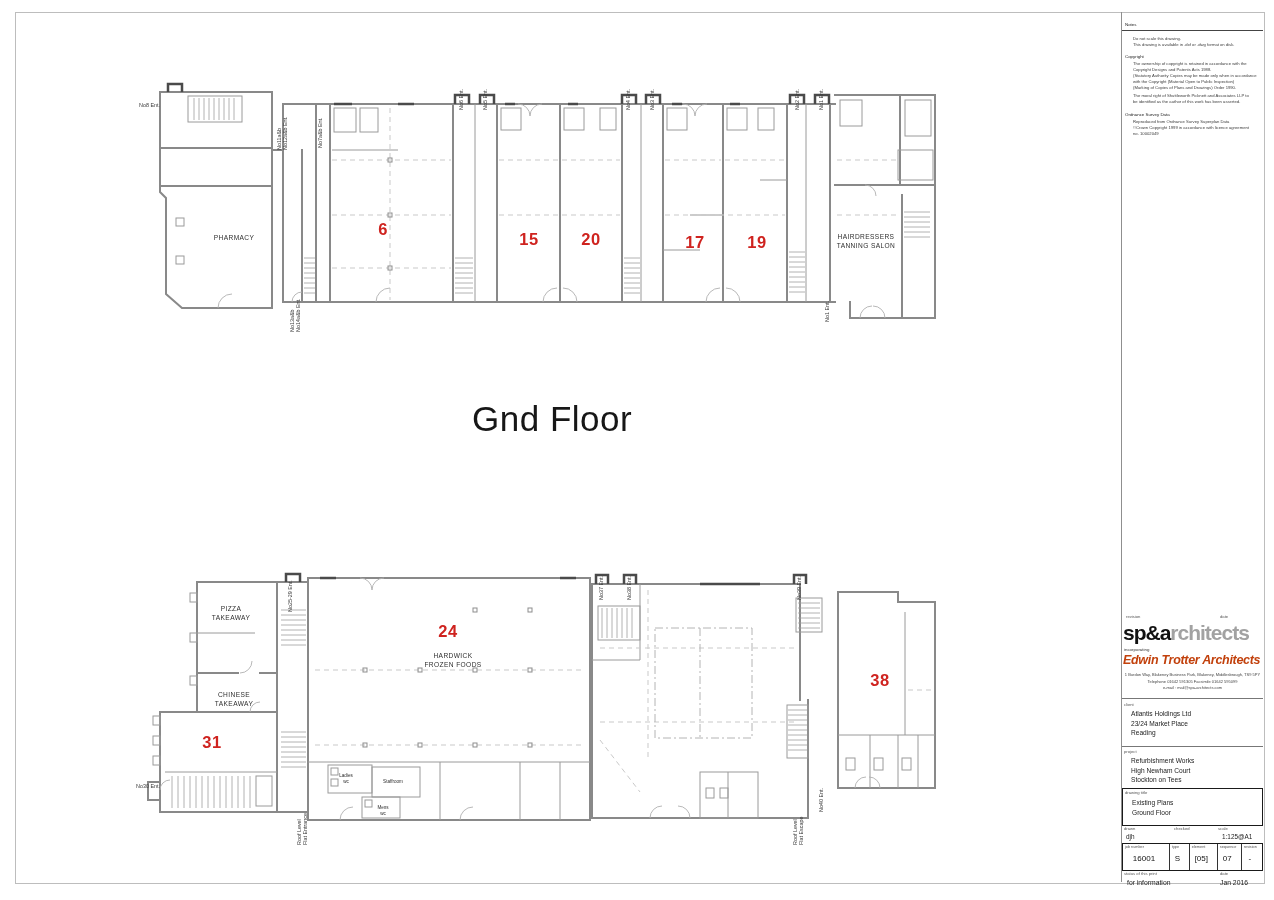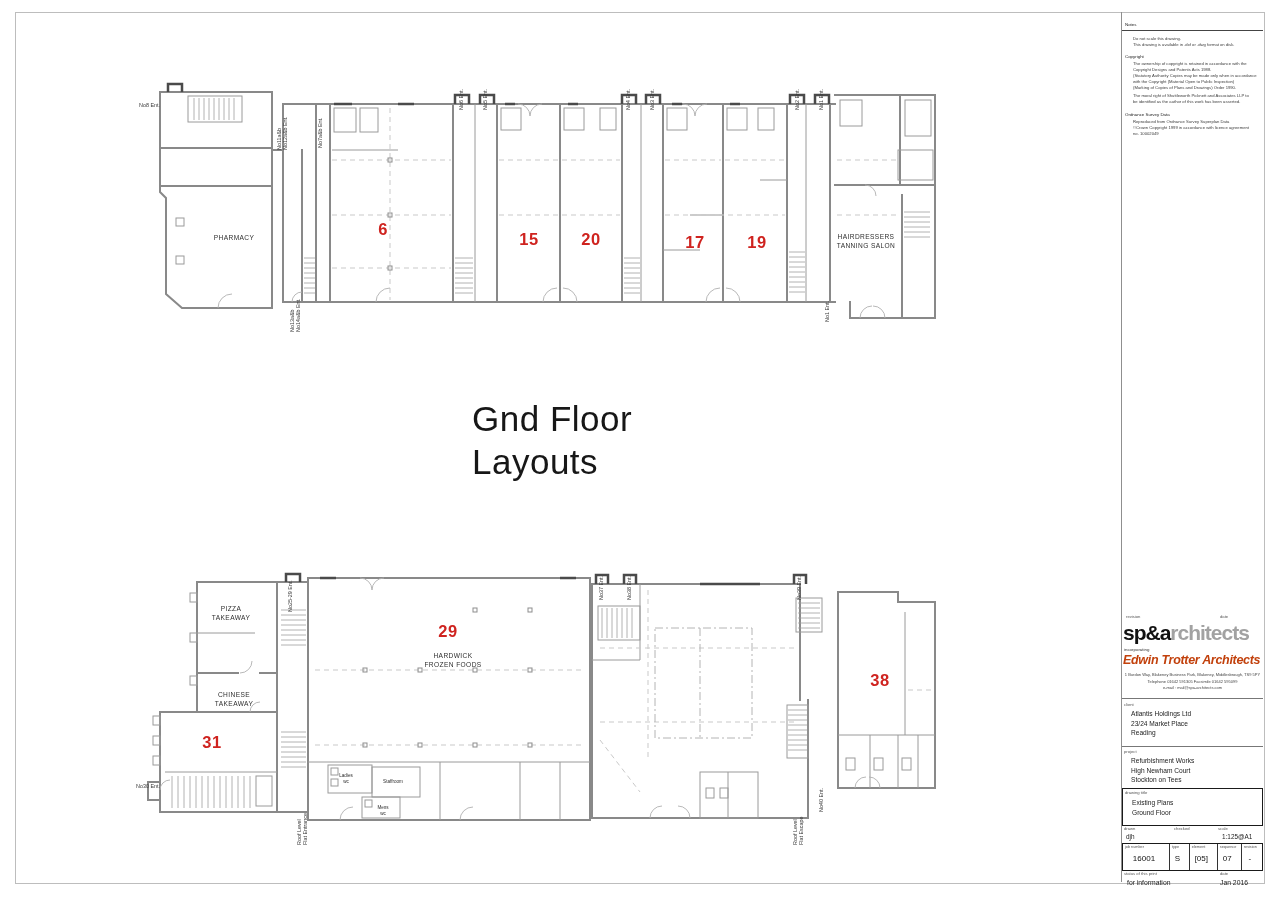--- a/index.html
+++ b/index.html
@@ -143,21 +143,20 @@
   <div class="status">
     <div class="tb-lbl" style="left:2px;top:0">status of this print</div>
     <div class="val" style="left:5px">for information</div>
     <div class="tb-lbl" style="left:98px;top:0">date</div>
     <div class="val" style="left:98px">Jan 2016</div>
   </div>
 </div>
 
 <div class="abs main-title">
   <div>Gnd Floor</div>
-  <div>Layouts</div>
 </div>
 
 <svg class="plan" style="left:130px;top:78px;width:815px;height:258px" viewBox="130 78 815 258">
   <g class="w">
     <path d="M330,104 H835"></path>
       <path d="M330,302 H835"></path>
       <path d="M330,104 V302"></path>
     <path d="M453,104 V302"></path>
       <path d="M497,104 V302"></path>
       <path d="M560,104 V302"></path>
@@ -381,21 +380,21 @@
       <rect x="528" y="608" width="4" height="4"></rect>
   </g>
 </svg>
 
 <div class="unit-no" style="left:383px;top:229px">6</div>
 <div class="unit-no" style="left:529px;top:239px">15</div>
 <div class="unit-no" style="left:591px;top:239px">20</div>
 <div class="unit-no" style="left:695px;top:242px">17</div>
 <div class="unit-no" style="left:757px;top:242px">19</div>
 
-<div class="unit-no" style="left:448px;top:631px">29</div>
+<div class="unit-no" style="left:448px;top:631px">24</div>
 <div class="unit-no" style="left:212px;top:742px">31</div>
 <div class="unit-no" style="left:880px;top:680px">38</div>
 
 <div class="room" style="left:234px;top:238px">PHARMACY</div>
 <div class="room" style="left:866px;top:241px">HAIRDRESSERS
 TANNING SALON</div>
 <div class="room" style="left:231px;top:613px">PIZZA
 TAKEAWAY</div>
 <div class="room" style="left:234px;top:699px">CHINESE
 TAKEAWAY</div>

